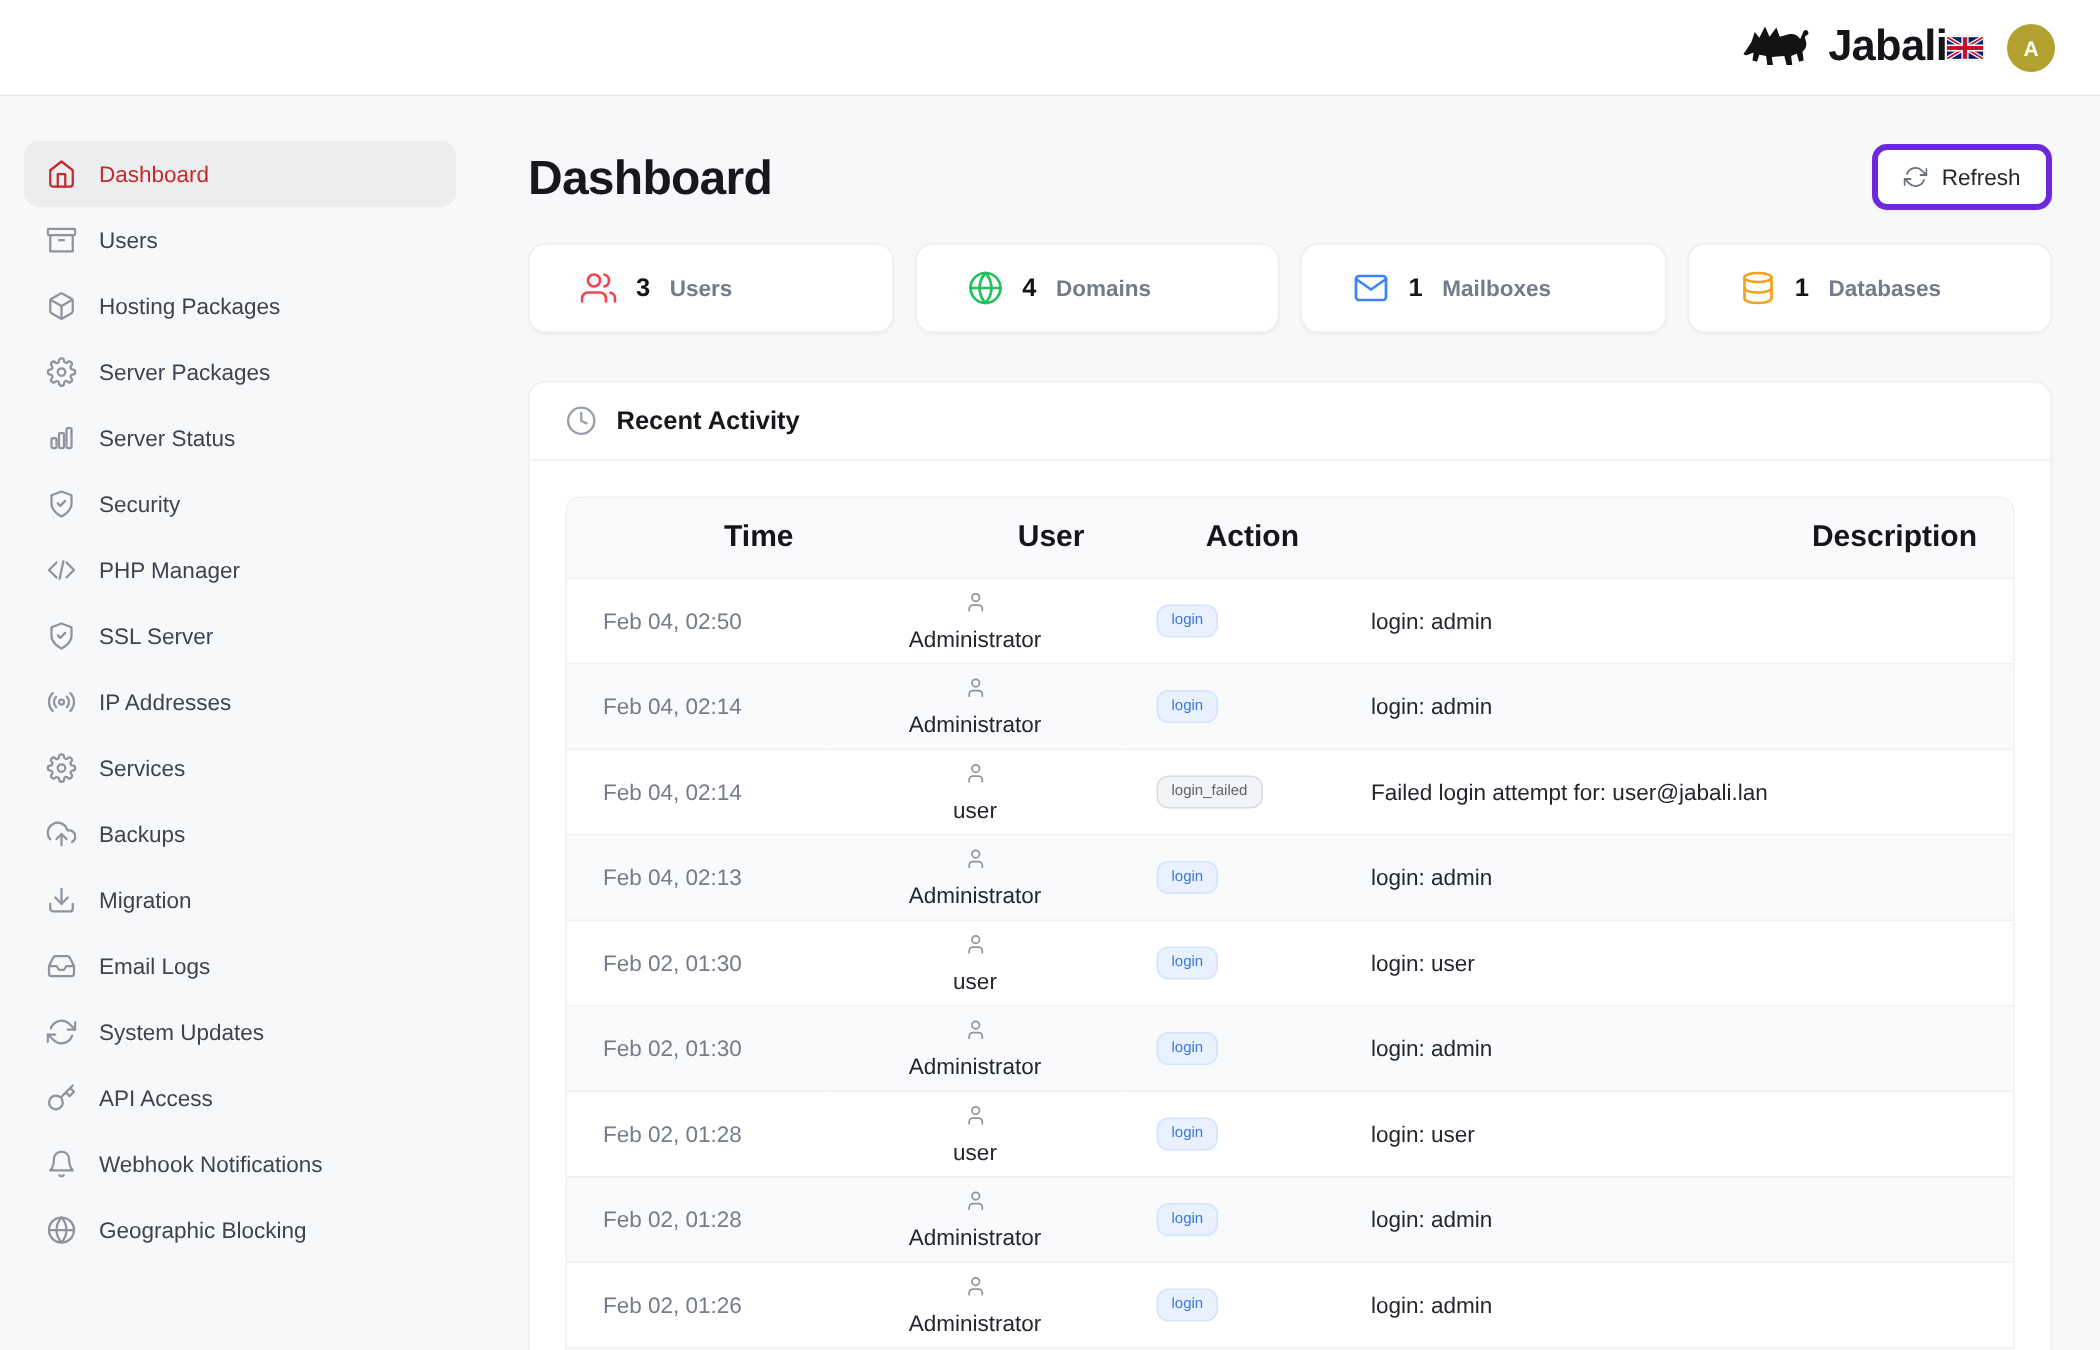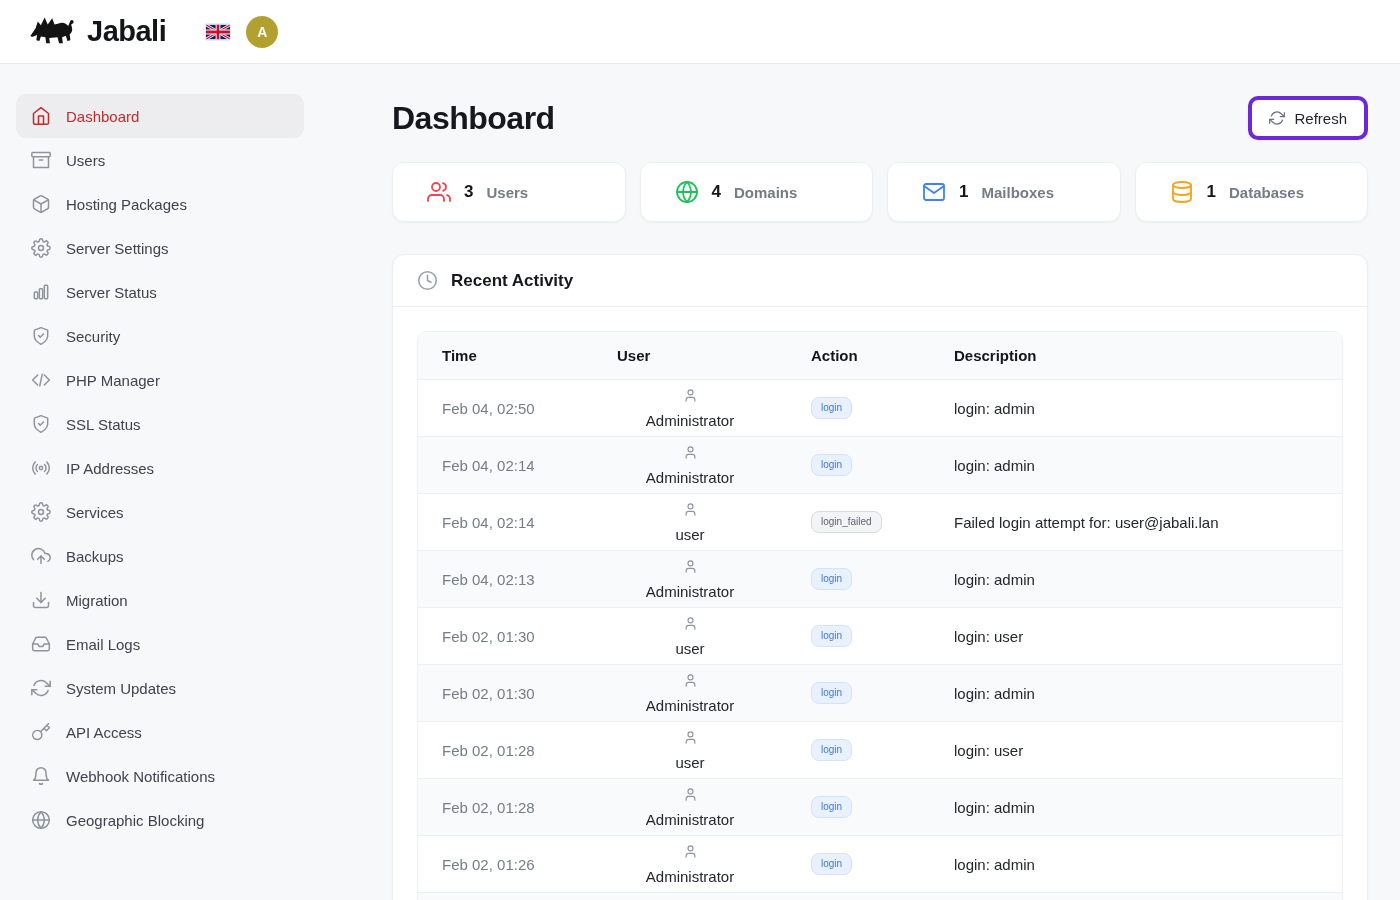--- a/index.html
+++ b/index.html
@@ -10,38 +10,37 @@
     background:#f7f8f9;
     font-family:"Liberation Sans", sans-serif;
     color:#23262c;
   }
   svg { display:block; }
   .icn svg { width:100%; height:100%; }
 
   
   .topbar {
     height:64px; background:#ffffff; border-bottom:1px solid #e9eaec;
-    display:flex; align-items:center; justify-content:flex-start;
+    display:flex; align-items:center; justify-content:flex-end;
     padding:0 30px 0 28px;
-    gap:40px;
   }
   .brand { display:flex; align-items:center; gap:9px; }
   .brand .logo { width:50px; height:36px; }
   .brand-name { font-size:29px; font-weight:800; color:#141519; letter-spacing:-0.5px; }
   .topbar-right { display:flex; align-items:center; gap:16px; }
   .flag { width:24px; height:16px; border-radius:2px; overflow:hidden; box-shadow:0 0 0 1px rgba(0,0,0,.08); cursor:pointer; }
   .flag svg { width:100%; height:100%; }
   .avatar {
     width:32px; height:32px; border-radius:50%;
     display:flex; align-items:center; justify-content:center;
     color:#fff; font-weight:700; font-size:14px; cursor:pointer;
   }
 
   
-  .layout { display:flex; height:836px;gap:40px; }
+  .layout { display:flex; height:836px; }
   .sidebar { width:320px; flex-shrink:0; padding:30px 16px 0 16px; }
   .nav-item {
     display:flex; align-items:center; gap:15px;
     height:44px; padding:0 15px; border-radius:10px;
     font-size:15px; color:#3e434e; cursor:pointer; white-space:nowrap;
   }
   .nav-item .icn { width:20px; height:20px; color:#8e939e; flex-shrink:0; }
   .nav-item.active { background:#ededef; color:var(--accent,#c22b2b); }
   .nav-item.active .icn { color:var(--accent,#c22b2b); }
 
@@ -75,22 +74,22 @@
     margin-top:32px; box-shadow:0 1px 2px rgba(16,24,40,.04);
   }
   .card-head { display:flex; align-items:center; gap:13px; padding:15px 24px; border-bottom:1px solid #eceef0; }
   .card-head .icn { width:21px; height:21px; color:#9aa0aa; }
   .card-title { font-size:17px; font-weight:700; color:#17181c; }
   .card-body { padding:24px; }
 
   .table-wrap { border:1px solid #eef0f2; border-radius:10px; overflow:hidden; }
   table { width:100%; border-collapse:collapse; font-size:15px; }
   thead th {
-    background:#f9fafb; text-align:left; font-weight:700; color:#15161a;
-    padding:15px 24px; font-size:15px;
+    background:#f9fafb; text-align:right; font-weight:700; color:#15161a;
+    padding:15px 24px; font-size:20px;
   }
   tbody td { padding:0 24px; height:57px; border-top:1px solid #eef0f2; }
   tbody tr:nth-child(even) { background:#f9fafb; }
   td.time { color:#767c88; }
   .user-cell { display:flex; align-items:center; gap:9px; color:#23262c;flex-direction:column; }
   .user-cell .icn { width:15px; height:15px; color:#8e939e; }
   .badge {
     display:inline-block; padding:3px 9px; border-radius:8px;
     font-size:10px; border:1px solid transparent; line-height:1.35;
   }
@@ -155,21 +154,21 @@
         </span>
         <span>Hosting Packages</span>
       </div>
       <div class="nav-item">
         <span class="icn">
           <svg viewBox="0 0 24 24" fill="none" stroke="currentColor" stroke-width="1.8" stroke-linecap="round" stroke-linejoin="round">
             <circle cx="12" cy="12" r="3"></circle>
             <path d="M19.4 15a1.65 1.65 0 0 0 .33 1.82l.06.06a2 2 0 0 1-2.83 2.83l-.06-.06a1.65 1.65 0 0 0-1.82-.33 1.65 1.65 0 0 0-1 1.51V21a2 2 0 0 1-4 0v-.09A1.65 1.65 0 0 0 9 19.4a1.65 1.65 0 0 0-1.82.33l-.06.06a2 2 0 0 1-2.83-2.83l.06-.06a1.65 1.65 0 0 0 .33-1.82 1.65 1.65 0 0 0-1.51-1H3a2 2 0 0 1 0-4h.09A1.65 1.65 0 0 0 4.6 9a1.65 1.65 0 0 0-.33-1.82l-.06-.06a2 2 0 0 1 2.83-2.83l.06.06a1.65 1.65 0 0 0 1.82.33H9a1.65 1.65 0 0 0 1-1.51V3a2 2 0 0 1 4 0v.09a1.65 1.65 0 0 0 1 1.51 1.65 1.65 0 0 0 1.82-.33l.06-.06a2 2 0 0 1 2.83 2.83l-.06.06a1.65 1.65 0 0 0-.33 1.82V9a1.65 1.65 0 0 0 1.51 1H21a2 2 0 0 1 0 4h-.09a1.65 1.65 0 0 0-1.51 1z"></path>
           </svg>
         </span>
-        <span>Server Settings</span>
+        <span>Server Packages</span>
       </div>
       <div class="nav-item">
         <span class="icn">
           <svg viewBox="0 0 24 24" fill="none" stroke="currentColor" stroke-width="1.8" stroke-linecap="round" stroke-linejoin="round">
             <rect x="4" y="12" width="4" height="8" rx="1"></rect>
             <rect x="10" y="8" width="4" height="12" rx="1"></rect>
             <rect x="16" y="4" width="4" height="16" rx="1"></rect>
           </svg>
         </span>
         <span>Server Status</span>
@@ -193,21 +192,21 @@
         </span>
         <span>PHP Manager</span>
       </div>
       <div class="nav-item">
         <span class="icn">
           <svg viewBox="0 0 24 24" fill="none" stroke="currentColor" stroke-width="1.8" stroke-linecap="round" stroke-linejoin="round">
             <path d="M12 22s8-4 8-10V5l-8-3-8 3v7c0 6 8 10 8 10z"></path>
             <polyline points="9 11.5 11 13.5 15 9.5"></polyline>
           </svg>
         </span>
-        <span>SSL Status</span>
+        <span>SSL Server</span>
       </div>
       <div class="nav-item">
         <span class="icn">
           <svg viewBox="0 0 24 24" fill="none" stroke="currentColor" stroke-width="1.8" stroke-linecap="round" stroke-linejoin="round">
             <circle cx="12" cy="12" r="2"></circle>
             <path d="M16.24 7.76a6 6 0 0 1 0 8.49m-8.48-.01a6 6 0 0 1 0-8.49m11.31-2.82a10 10 0 0 1 0 14.14m-14.14 0a10 10 0 0 1 0-14.14"></path>
           </svg>
         </span>
         <span>IP Addresses</span>
       </div>

